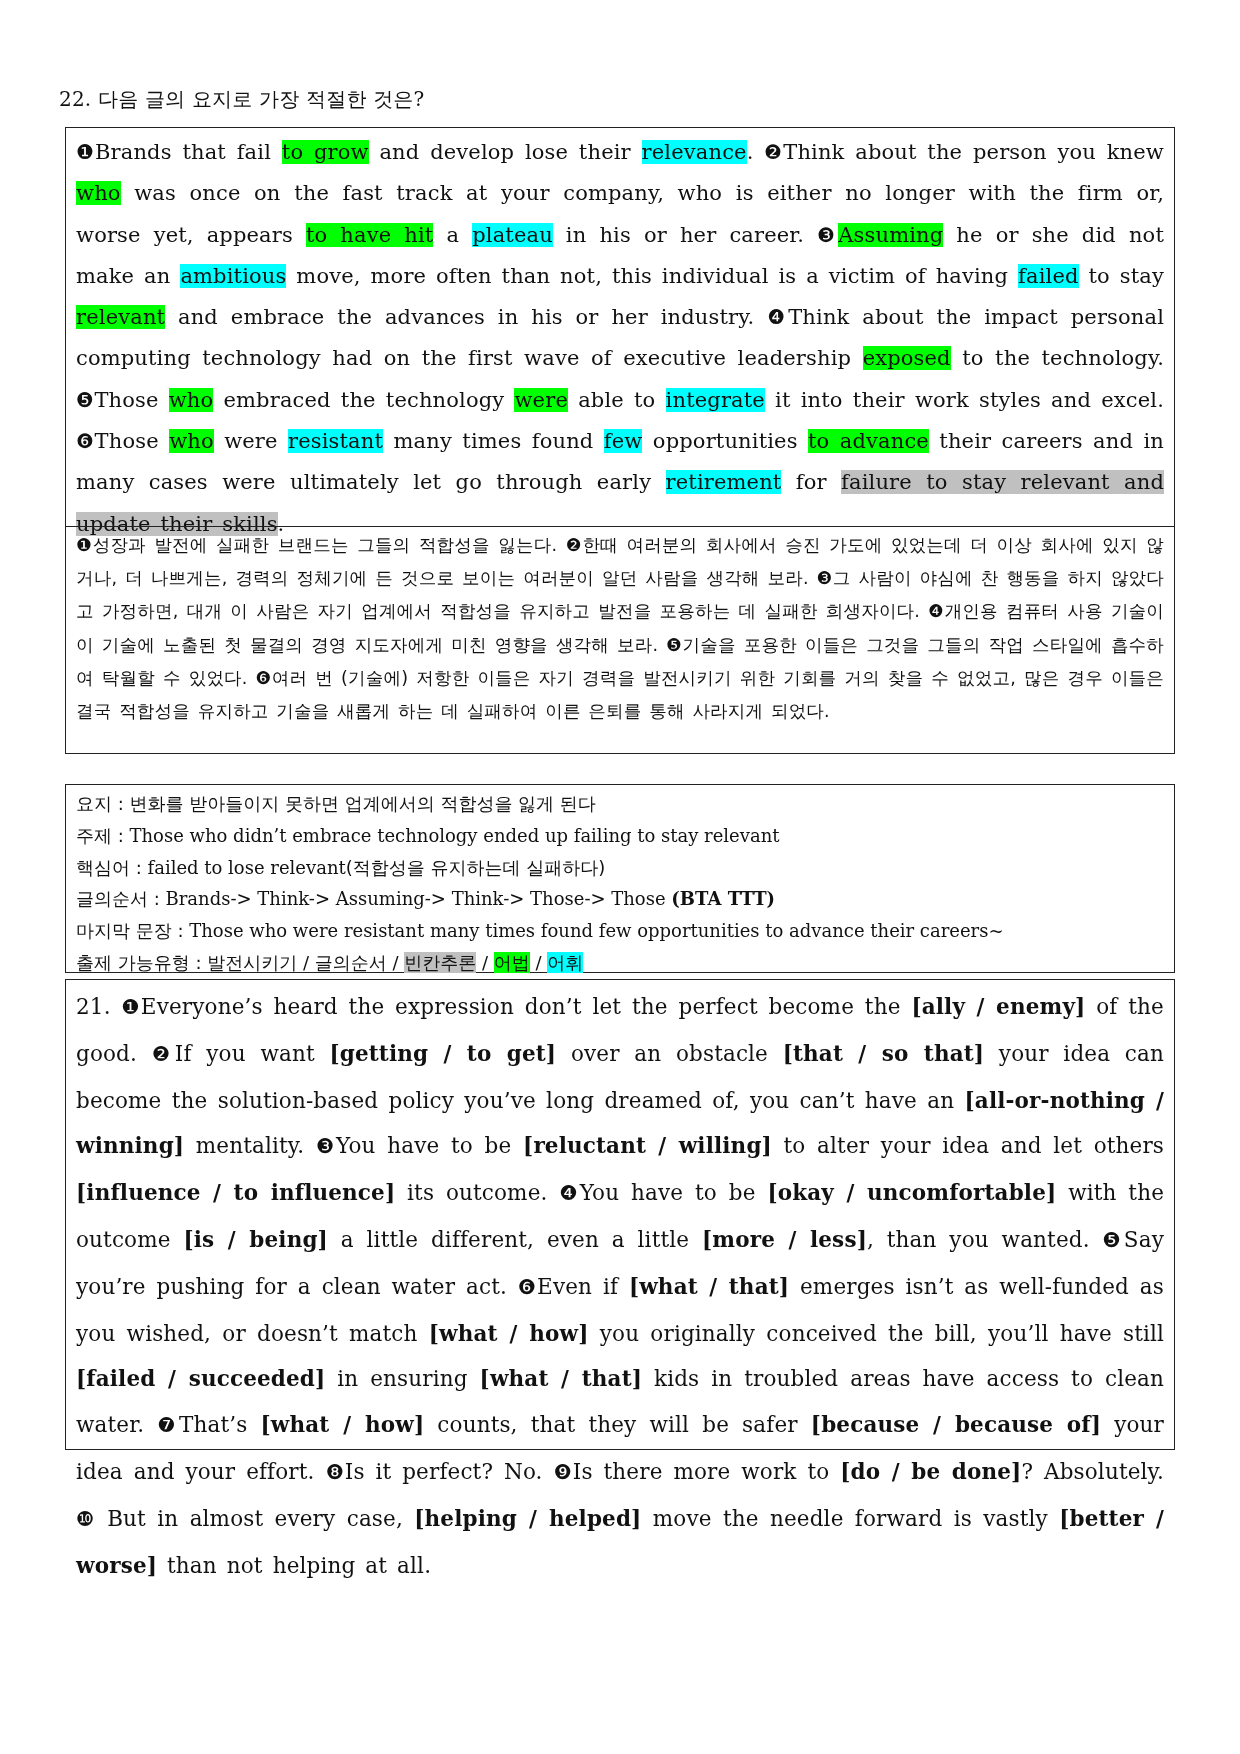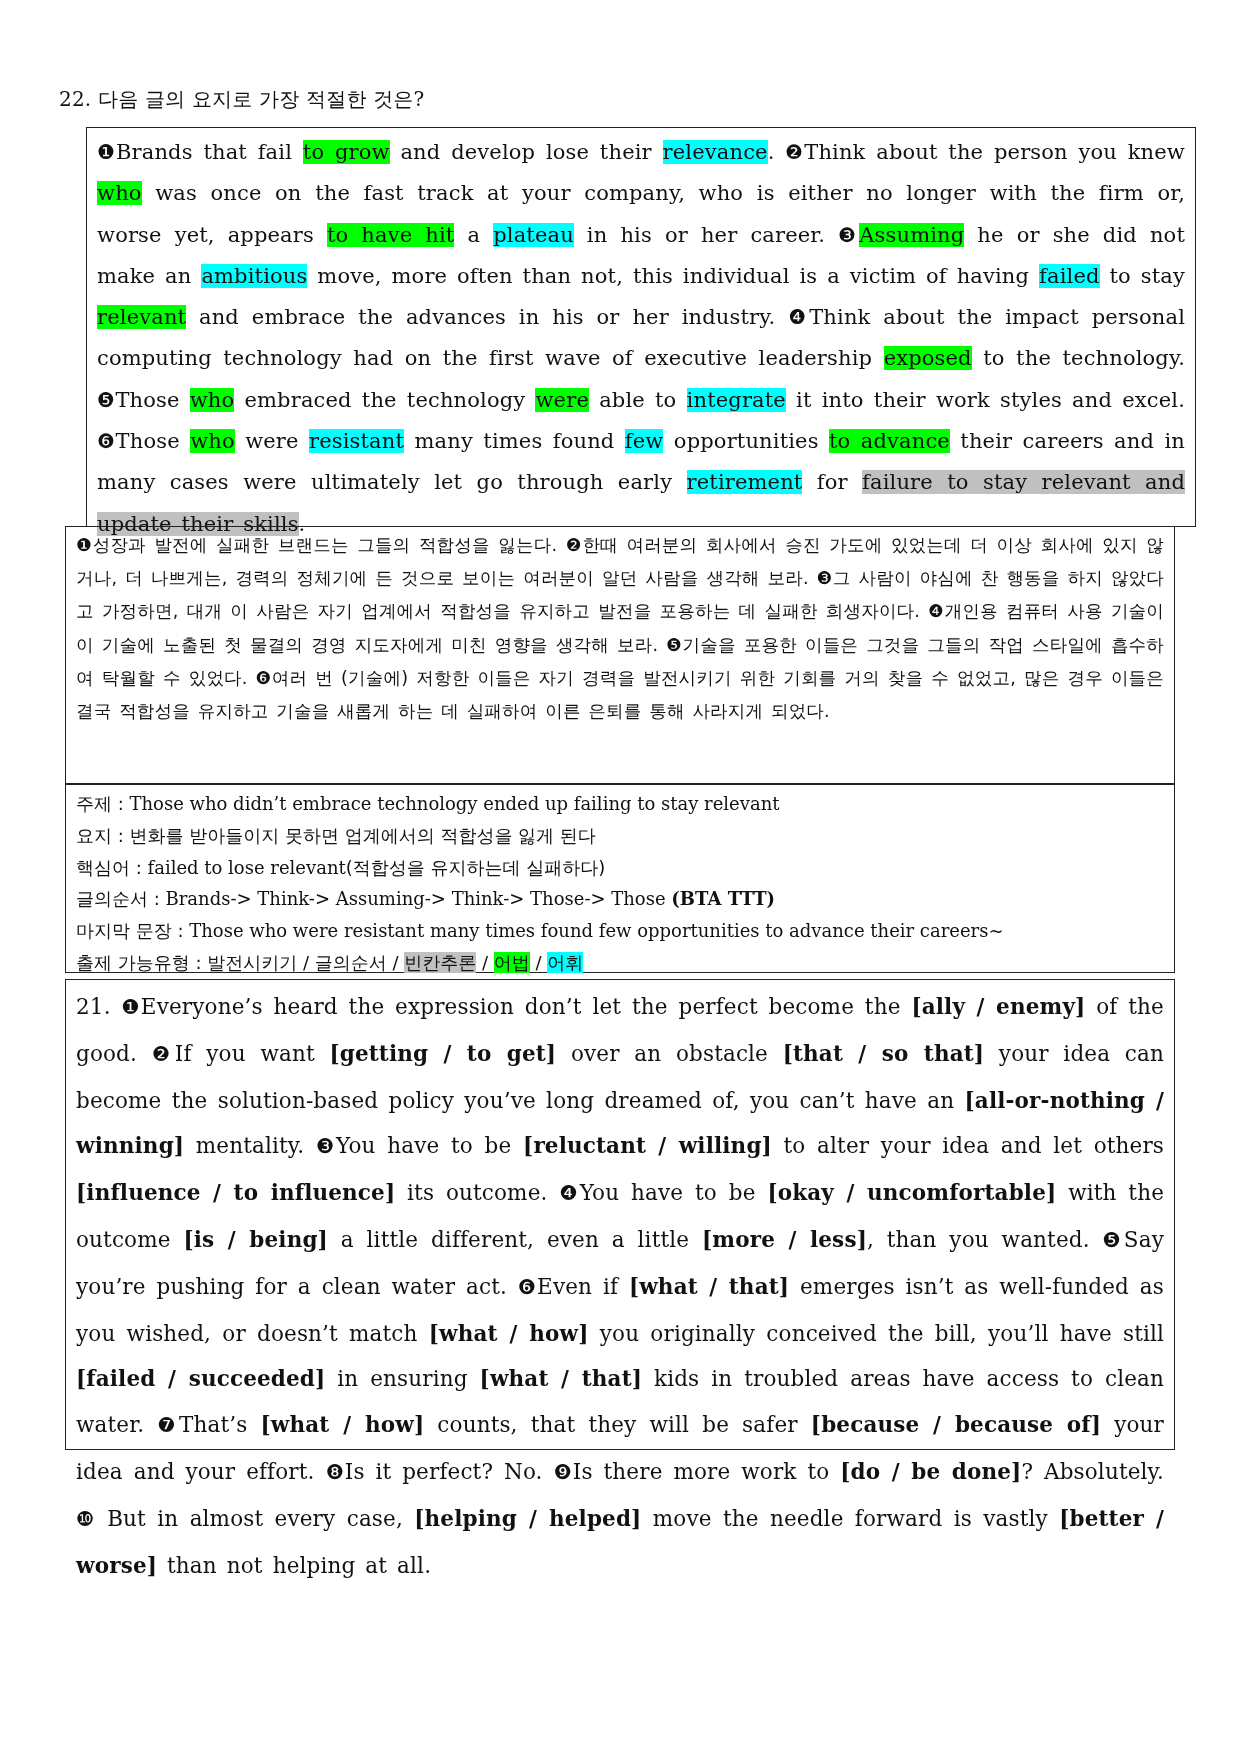--- a/index.html
+++ b/index.html
@@ -1,21 +1,21 @@
 <!DOCTYPE html>
 <html><head>
 <meta charset="utf-8">
 <style>
   html, body { margin: 0; padding: 0; background: #ffffff; }
   body { width: 1240px; height: 1754px; position: relative; font-family: "DejaVu Serif", "Liberation Serif", serif; color: #111; }
   .q-title { position: absolute; left: 59px; top: 86px; font-size: 20px; letter-spacing: 0.2px; }
   .box { position: absolute; left: 65px; width: 1110px; border: 1.5px solid #222; box-sizing: border-box; }
-  #passage22 { top: 127px; height: 400px; padding: 4px 10px 0 10px; margin-left: 21px; }
+  #passage22 { top: 127px; height: 400px; padding: 4px 10px 0 10px; }
   #passage22 .p { font-size: 21px; line-height: 41.3px; text-align: justify; text-align-last: left; letter-spacing: 0.15px; word-spacing: 3px; }
-  #translation { top: 526px; height: 258px; padding: 2px 10px 0 10px; border-top: 1px solid #222; }
+  #translation { top: 526px; height: 228px; padding: 2px 10px 0 10px; border-top: 1px solid #222; }
   #translation .p { font-family: "DejaVu Sans", "Liberation Sans", sans-serif; font-size: 17.5px; line-height: 33.2px; text-align: justify; text-align-last: left; letter-spacing: 0.2px; word-spacing: 2px; }
   #summary { top: 784px; height: 189px; padding: 3px 10px 0 10px; }
   #summary .row { font-size: 18px; line-height: 31.8px; white-space: nowrap; }
   #summary .row .k { font-family: "DejaVu Sans", "Liberation Sans", sans-serif; }
   #summary .row .ko { font-family: "DejaVu Sans", "Liberation Sans", sans-serif; }
   #passage21 { top: 979px; height: 471px; padding: 4px 10px 0 10px; }
   #passage21 .p { font-size: 21.5px; line-height: 45.8px; text-align: justify; text-align-last: left; letter-spacing: 0.15px; word-spacing: 3px; }
   .hl-g { background: #00ff00; }
   .hl-c { background: #00ffff; }
   .hl-gray { background: #c0c0c0; }
@@ -30,24 +30,24 @@
 <div id="passage22" class="box">
   <div class="p"><span class="num">❶</span><span>Brands that fail </span><span class="hl-g">to grow</span><span> and develop lose their </span><span class="hl-c">relevance</span><span>. </span><span class="num">❷</span><span>Think about the person you knew </span><span class="hl-g">who</span><span> was once on the fast track at your company, who is either no longer with the firm or, worse yet, appears </span><span class="hl-g">to have hit</span><span> a </span><span class="hl-c">plateau</span><span> in his or her career. </span><span class="num">❸</span><span class="hl-g">Assuming</span><span> he or she did not make an </span><span class="hl-c">ambitious</span><span> move, more often than not, this individual is a victim of having </span><span class="hl-c">failed</span><span> to stay </span><span class="hl-g">relevant</span><span> and embrace the advances in his or her industry. </span><span class="num">❹</span><span>Think about the impact personal computing technology had on the first wave of executive leadership </span><span class="hl-g">exposed</span><span> to the technology. </span><span class="num">❺</span><span>Those </span><span class="hl-g">who</span><span> embraced the technology </span><span class="hl-g">were</span><span> able to </span><span class="hl-c">integrate</span><span> it into their work styles and excel. </span><span class="num">❻</span><span>Those </span><span class="hl-g">who</span><span> were </span><span class="hl-c">resistant</span><span> many times found </span><span class="hl-c">few</span><span> opportunities </span><span class="hl-g">to advance</span><span> their careers and in many cases were ultimately let go through early </span><span class="hl-c">retirement</span><span> for </span><span class="hl-gray">failure to stay relevant and update their skills</span><span>.</span></div>
 </div>
 
 <div id="translation" class="box">
   <div class="p">❶성장과 발전에 실패한 브랜드는 그들의 적합성을 잃는다. ❷한때 여러분의 회사에서 승진 가도에 있었는데 더 이상 회사에 있지 않거나, 더 나쁘게는, 경력의 정체기에 든 것으로 보이는 여러분이 알던 사람을 생각해 보라. ❸그 사람이 야심에 찬 행동을 하지 않았다고 가정하면, 대개 이 사람은 자기 업계에서 적합성을 유지하고 발전을 포용하는 데 실패한 희생자이다. ❹개인용 컴퓨터 사용 기술이 이 기술에 노출된 첫 물결의 경영 지도자에게 미친 영향을 생각해 보라. ❺기술을 포용한 이들은 그것을 그들의 작업 스타일에 흡수하여 탁월할 수 있었다. ❻여러 번 (기술에) 저항한 이들은 자기 경력을 발전시키기 위한 기회를 거의 찾을 수 없었고, 많은 경우 이들은 결국 적합성을 유지하고 기술을 새롭게 하는 데 실패하여 이른 은퇴를 통해 사라지게 되었다.</div>
 </div>
 
 <div id="summary" class="box">
   <div class="row">
-    <span class="k">주제 : </span><span>Those who didn’t embrace technology ended up failing to stay relevant</span>
+    <span class="k">요지 : </span><span class="ko">변화를 받아들이지 못하면 업계에서의 적합성을 잃게 된다</span>
   </div>
   <div class="row">
-    <span class="k">요지 : </span><span class="ko">변화를 받아들이지 못하면 업계에서의 적합성을 잃게 된다</span>
+    <span class="k">주제 : </span><span>Those who didn’t embrace technology ended up failing to stay relevant</span>
   </div>
   <div class="row">
     <span class="k">핵심어 : </span><span>failed to lose relevant</span><span class="ko">(적합성을 유지하는데 실패하다)</span>
   </div>
   <div class="row">
     <span class="k">글의순서 : </span><span>Brands-&gt; Think-&gt; Assuming-&gt; Think-&gt; Those-&gt; Those </span><span class="b">(BTA TTT)</span>
   </div>
   <div class="row">
     <span class="k">마지막 문장 : </span><span>Those who were resistant many times found few opportunities to advance their careers~</span>
   </div>

